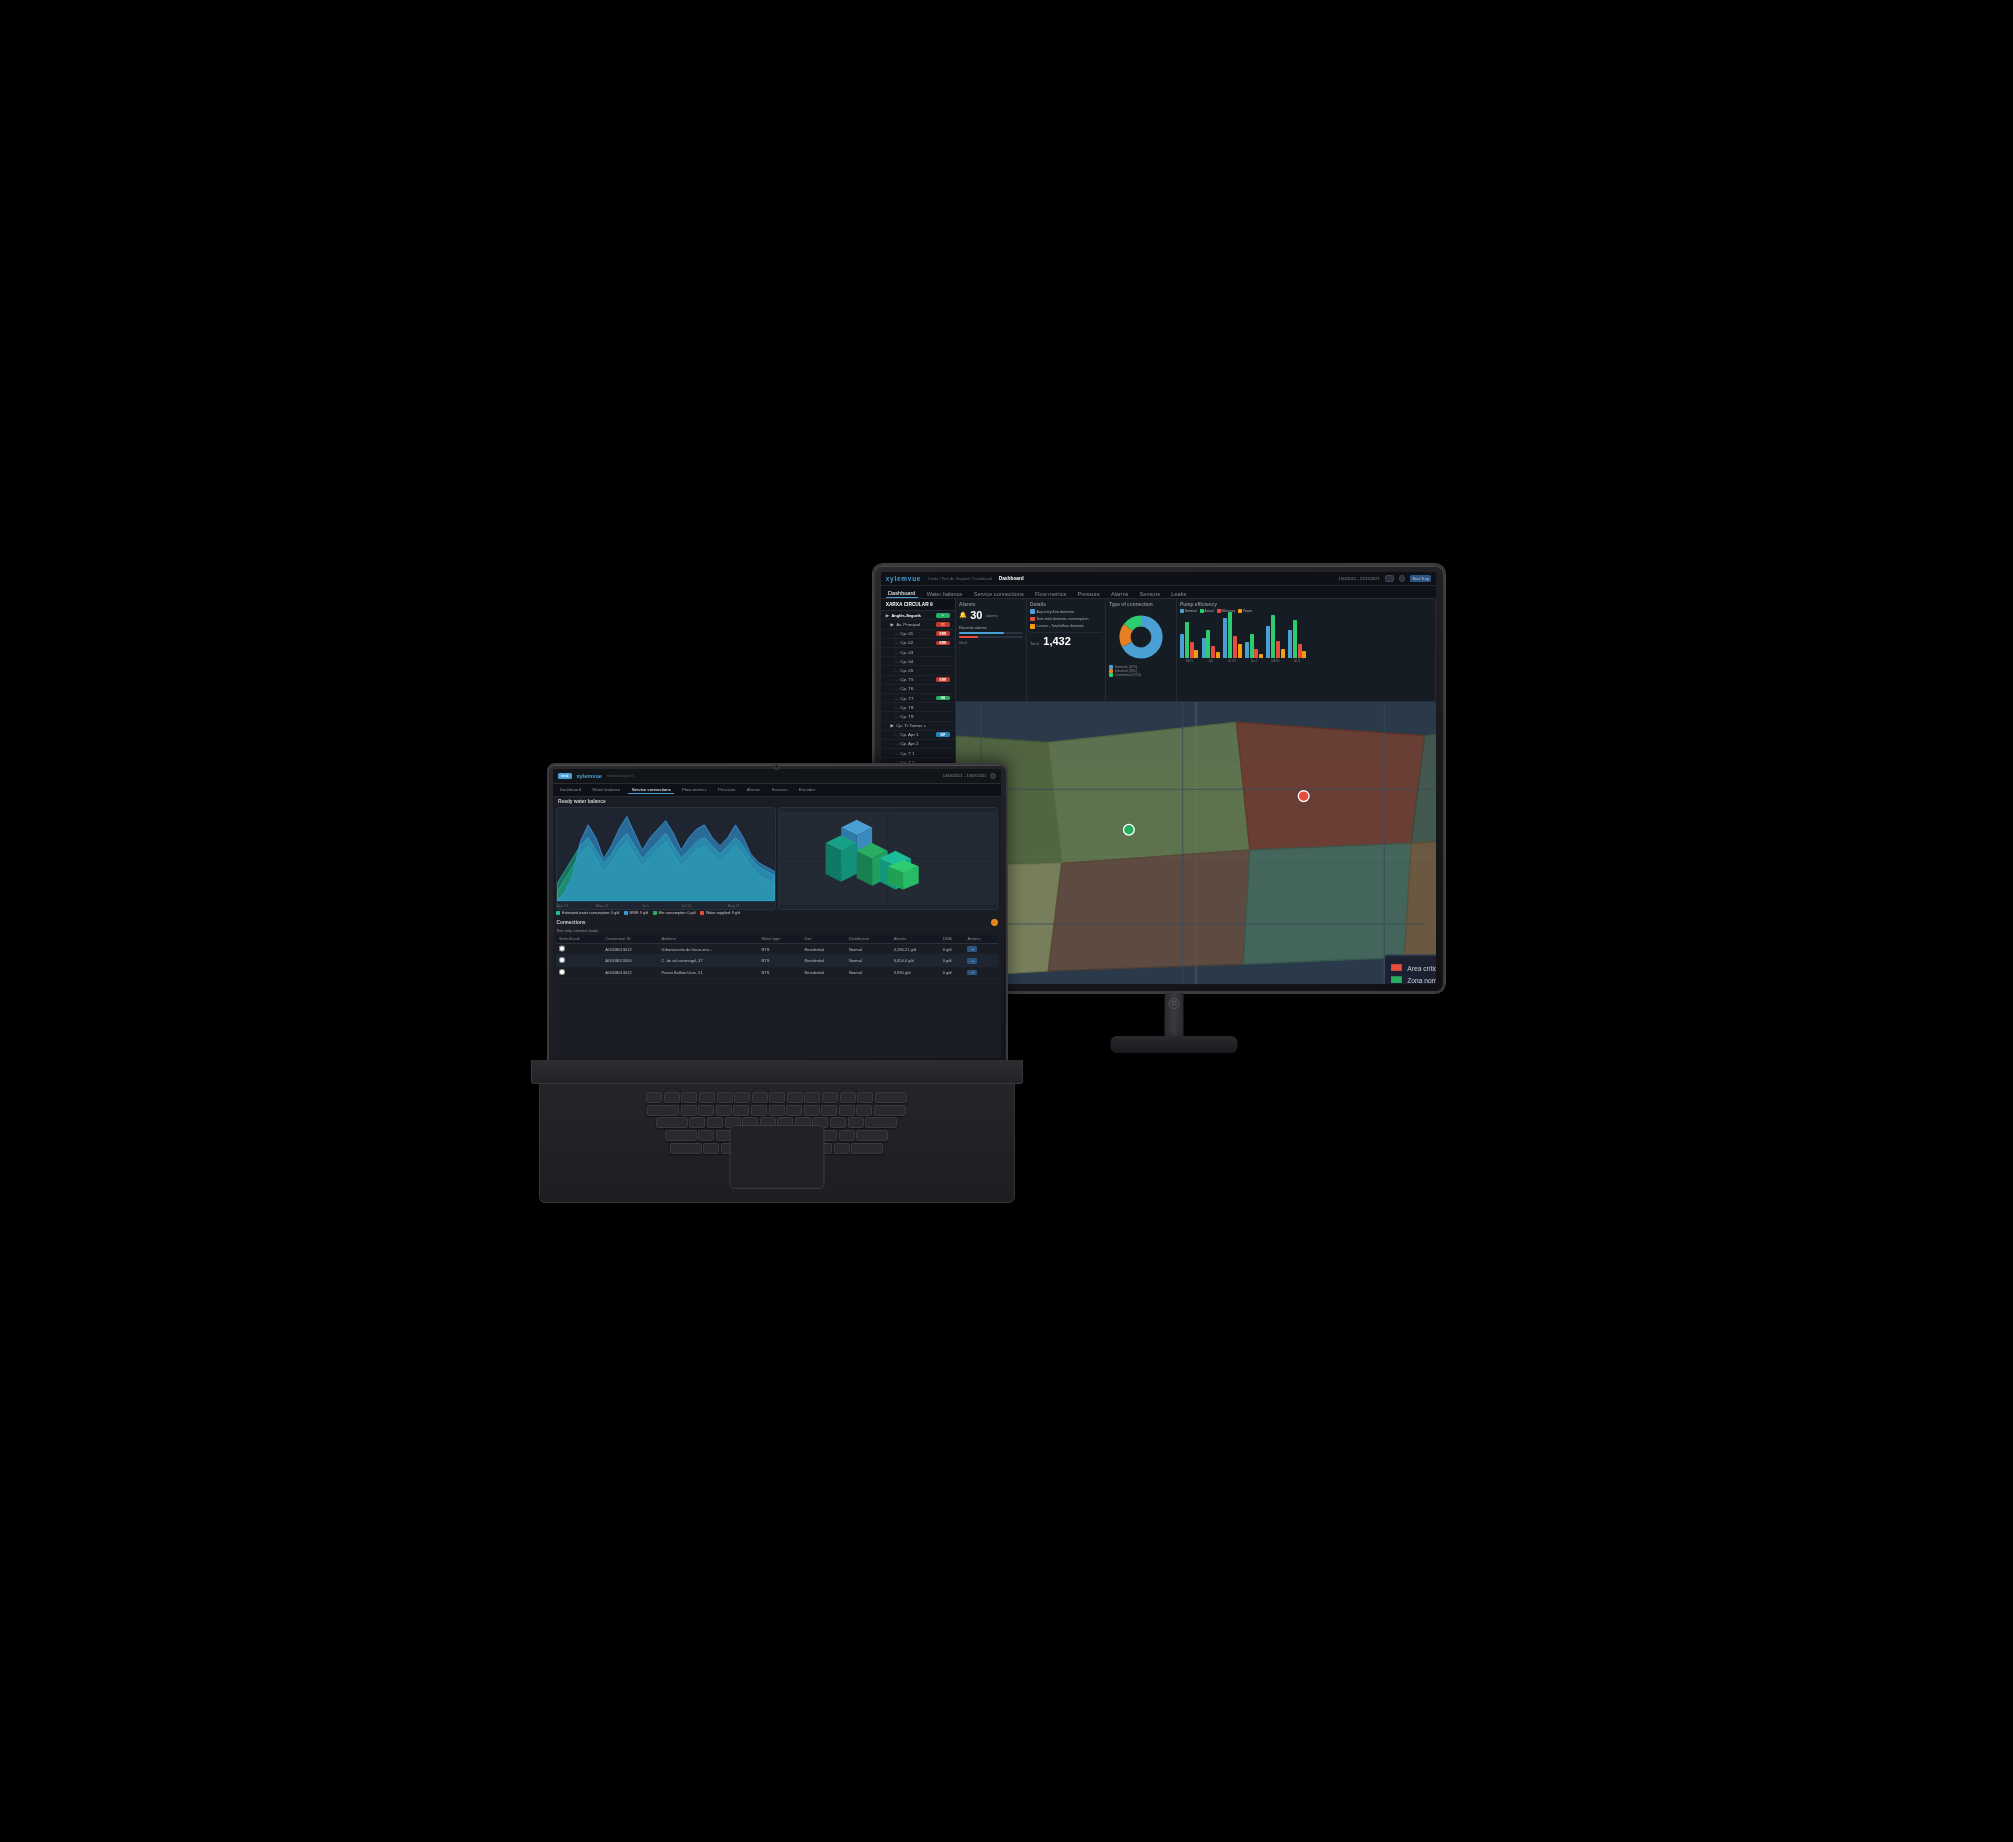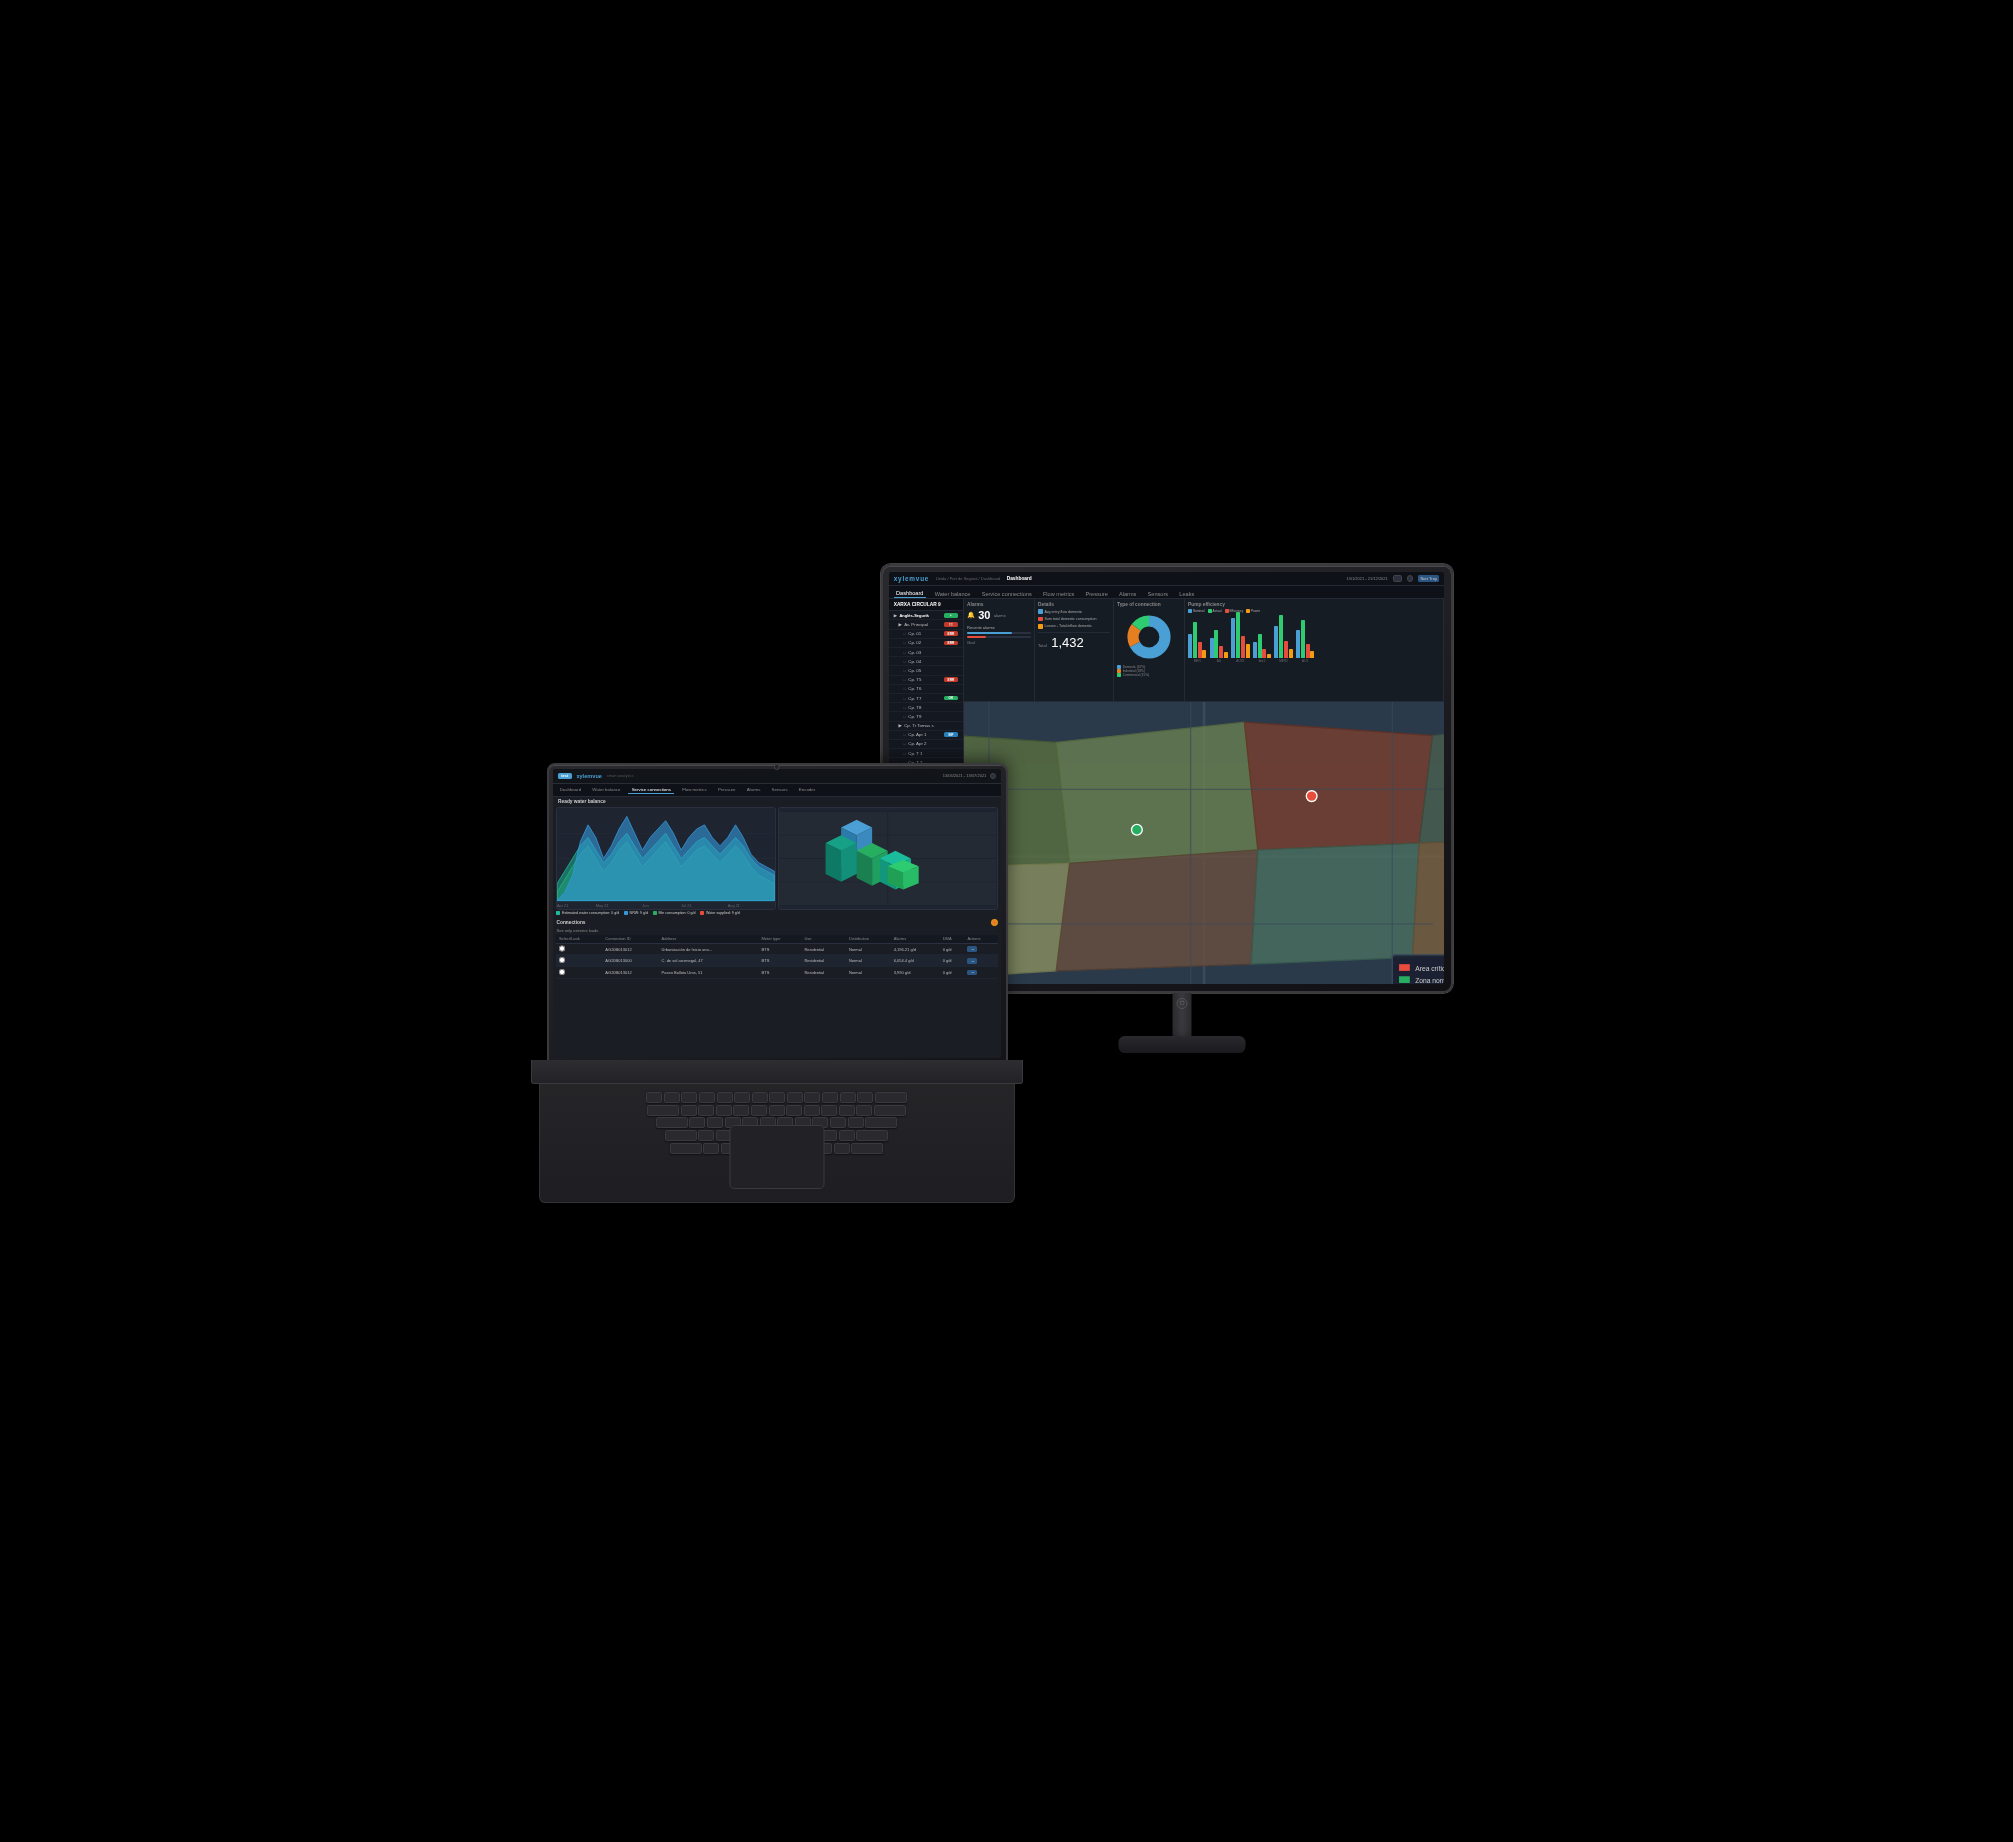--- a/index.html
+++ b/index.html
@@ -16,21 +16,21 @@
 
     .scene {
       position: relative;
       width: 953px;
       height: 715px;
     }
 
     
     .monitor {
       position: absolute;
-      right: 0;
+      right: 8px;
       top: 0;
       width: 603px;
       height: 540px;
     }
 
     .monitor-frame {
       position: absolute;
       top: 0;
       left: 0;
       width: 572px;
@@ -626,21 +626,21 @@
                   <div style="display:flex;gap:1.6px;align-items:center;margin-bottom:2.4px;">
                     <div style="width:4.8px;height:4.8px;background:#e74c3c;border-radius:0.8px;flex-shrink:0;"></div>
                     <span style="font-size:3.6px;color:#aaa;">Sum total domestic consumption</span>
                   </div>
                   <div style="display:flex;gap:1.6px;align-items:center;margin-bottom:2.4px;">
                     <div style="width:4.8px;height:4.8px;background:#f39c12;border-radius:0.8px;flex-shrink:0;"></div>
                     <span style="font-size:3.6px;color:#aaa;">Losses - Total inflow domestic</span>
                   </div>
                   <div style="margin-top:3.2px;border-top:0.8px solid #252a34;padding-top:2.4px;">
                     <span style="font-size:4px;color:#888;">Total</span>
-                    <span style="font-size:13px;font-weight:normal;color:#fff;margin-left:3.2px;">1,432</span>
+                    <span style="font-size:11px;font-weight:bold;color:#fff;margin-left:3.2px;">1,432</span>
                   </div>
                 </div>
 
                 <div class="mon-panel" style="min-width:71px;max-width:71px;">
                   <div class="panel-title">Type of connection</div>
                   <div class="pie-container">
                     <svg width="44" height="44" viewBox="0 0 55 55">
 
                       <circle cx="27.5" cy="27.5" r="20" fill="none" stroke="#4a9fd4" stroke-width="14" stroke-dasharray="84 126" stroke-dashoffset="0" transform="rotate(-90 27.5 27.5)"></circle>
                       <circle cx="27.5" cy="27.5" r="20" fill="none" stroke="#e67e22" stroke-width="14" stroke-dasharray="22.6 187.4" stroke-dashoffset="-84" transform="rotate(-90 27.5 27.5)"></circle>

